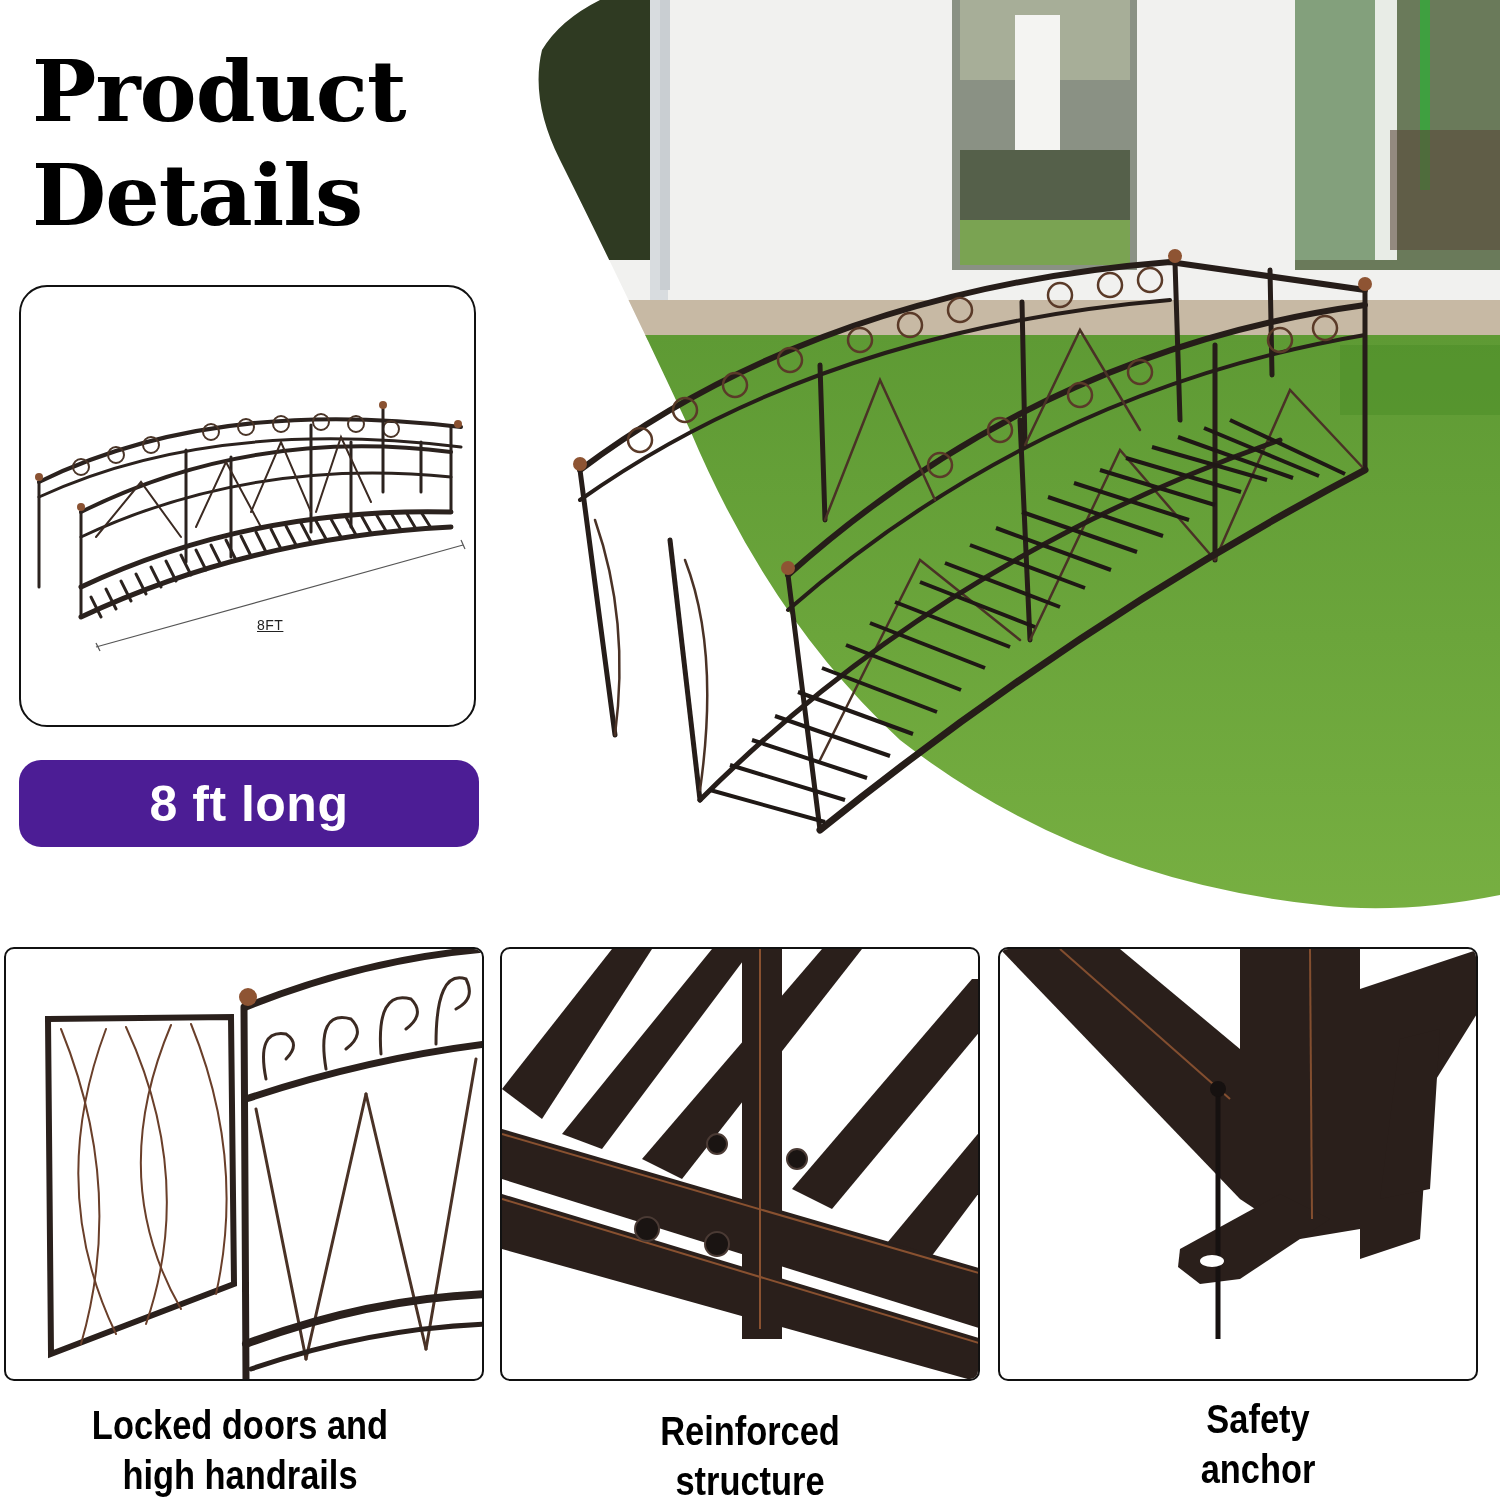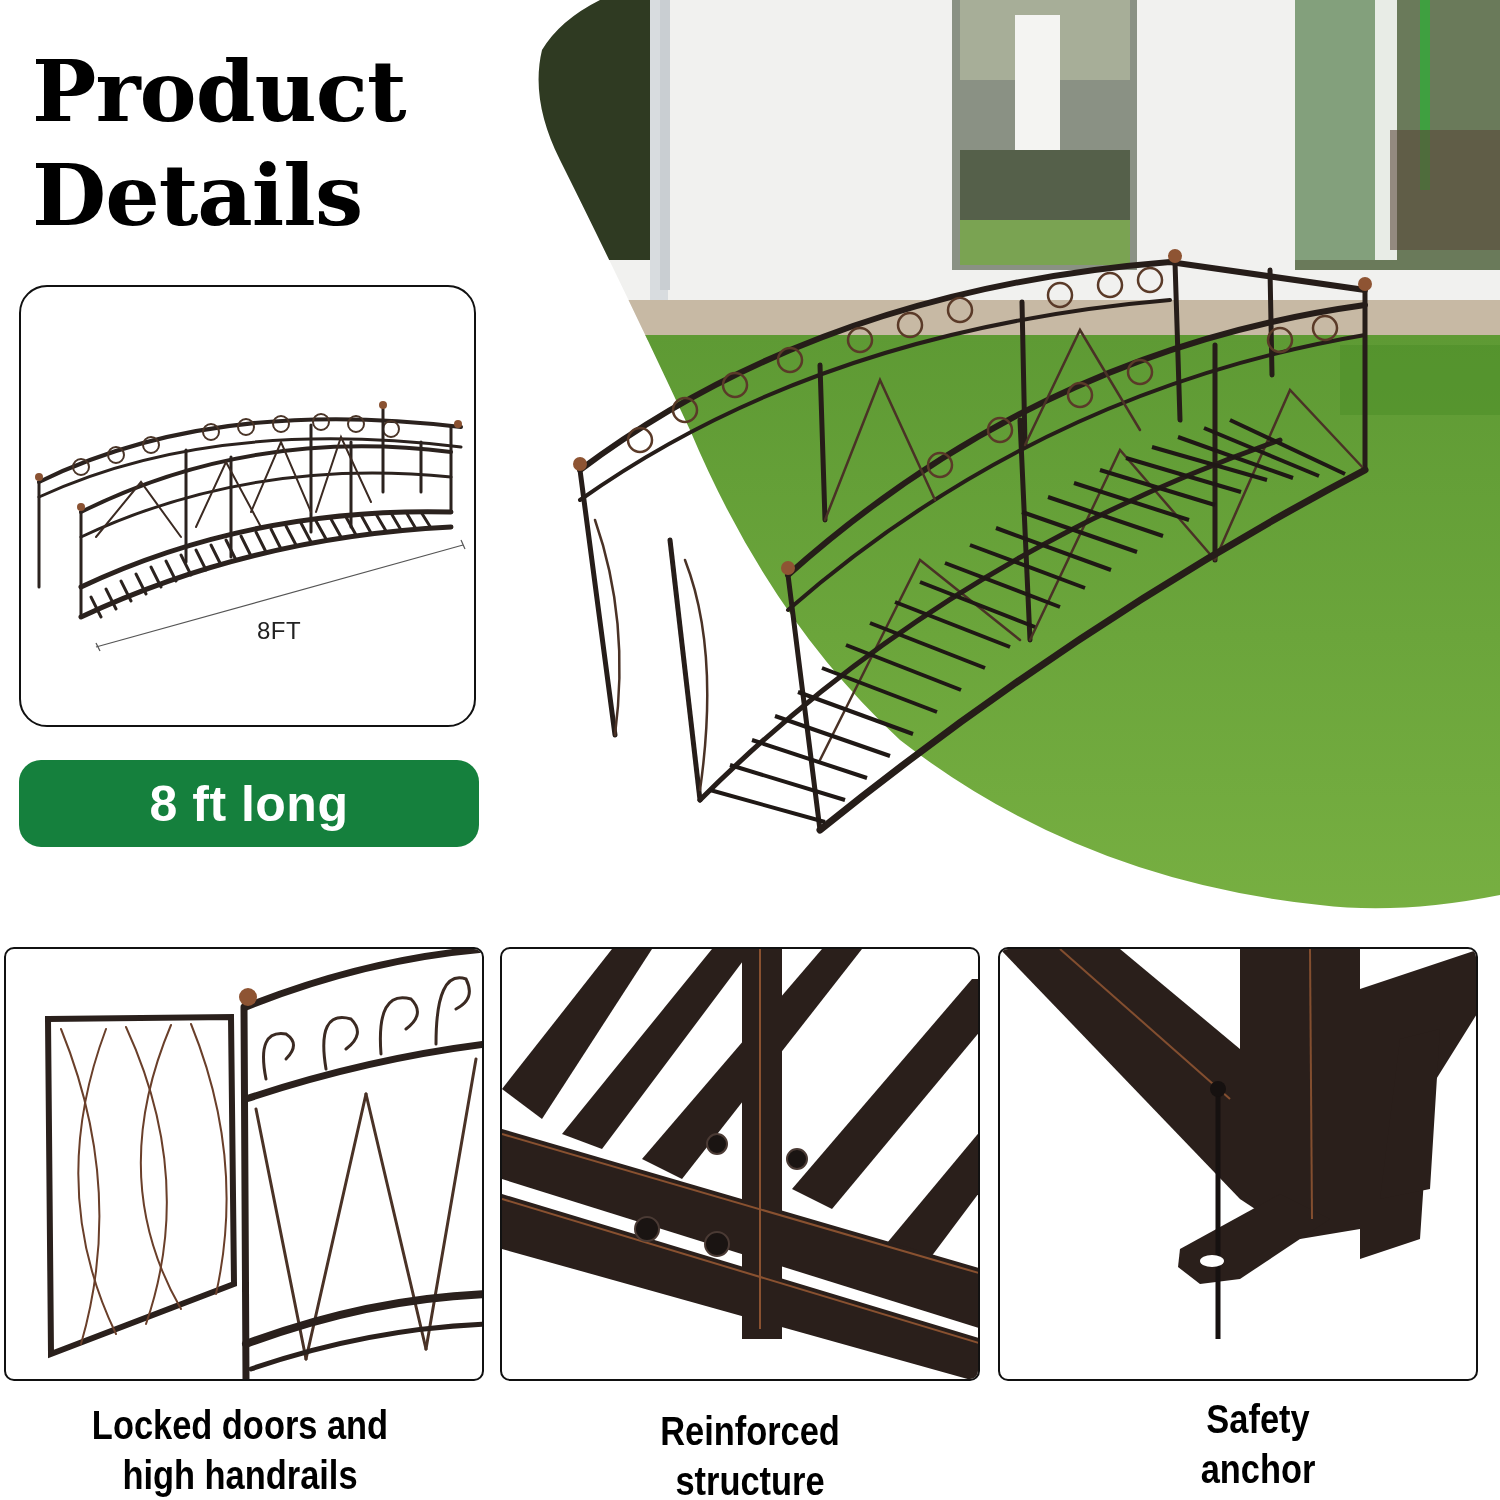--- a/index.html
+++ b/index.html
@@ -10,25 +10,25 @@
   
   .title { left: 32px; top: 40px; font-family: "DejaVu Serif", serif; font-weight: 900;
            font-size: 84px; line-height: 104px; letter-spacing: -1px; color: #000;
            transform: scaleX(1.02); transform-origin: left top; }
   .title span { display: block; }
 
   
   .dim-card { left: 19px; top: 285px; width: 457px; height: 442px; border: 2px solid #111;
               border-radius: 28px; background: #fff; box-sizing: border-box; overflow: hidden; }
   .dim-card svg { position: absolute; left: 0; top: 0; }
-  .dim-label { position: absolute; left: 257px; top: 617px; font-size: 24px; color: #222;
-               letter-spacing: 0.5px; }
-
-  
-  .length-pill { left: 19px; top: 760px; width: 460px; height: 87px; background: #15803d;
+  .dim-label { position: absolute; left: 257px; top: 617px; font-size: 14px; color: #222;
+               letter-spacing: 0.5px; text-decoration: underline; }
+
+  
+  .length-pill { left: 19px; top: 760px; width: 460px; height: 87px; background: #4c1d95;
                  border-radius: 22px; color: #fff; font-weight: 700; font-size: 50px;
                  display: flex; align-items: center; justify-content: center; letter-spacing: 0.5px; }
 
   
   .hero { left: 520px; top: 0; width: 980px; height: 915px; }
 
   
   .panel { top: 947px; height: 434px; border: 2.5px solid #111; border-radius: 10px;
            background: #fff; box-sizing: border-box; overflow: hidden; }
   .panel svg { position: absolute; left: 0; top: 0; }

